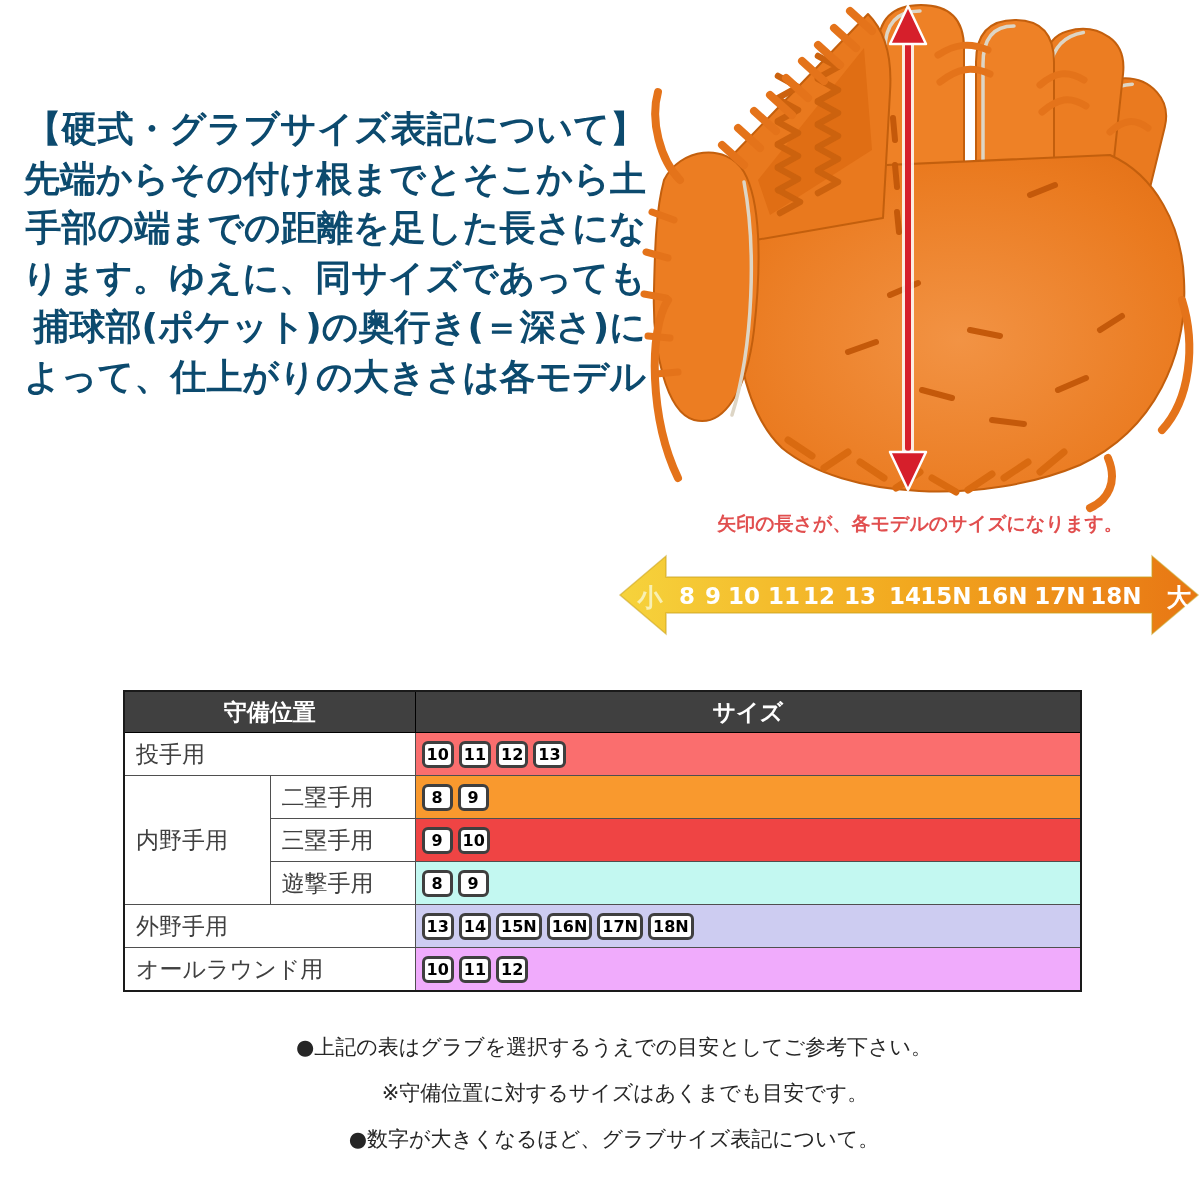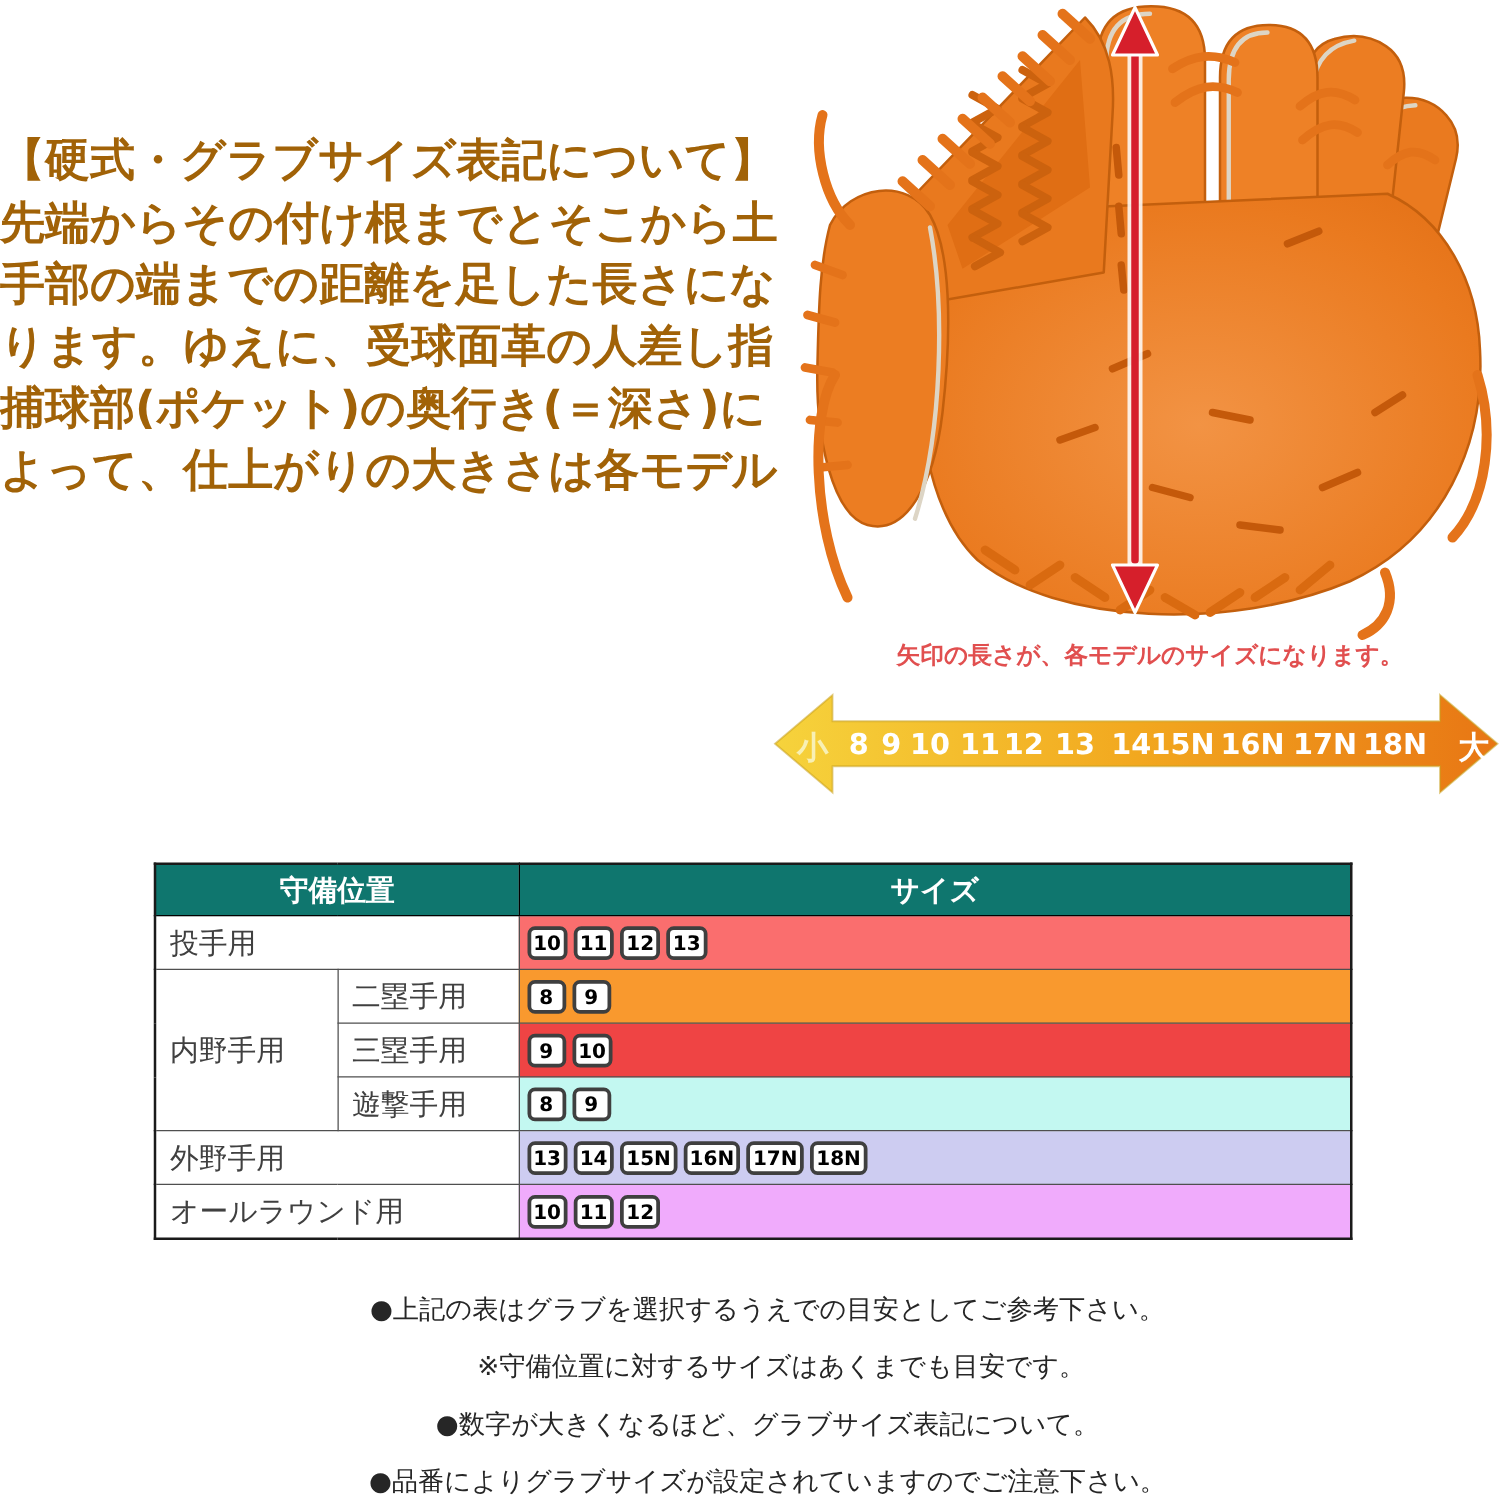--- a/index.html
+++ b/index.html
@@ -5,22 +5,22 @@
   html,body{margin:0;padding:0;}
   body{
     width:1200px;height:1200px;position:relative;overflow:hidden;
     background:#ffffff;
     font-family:"DejaVu Sans","Liberation Sans",sans-serif;
     color:#111;
   }
   
   .intro{
     position:absolute;left:0;top:104px;width:646px;
-    text-align:left;font-size:36px;font-weight:700;
-    line-height:49.5px;color:#a16207;letter-spacing:0;
+    text-align:right;font-size:36px;font-weight:700;
+    line-height:49.5px;color:#0c4a6e;letter-spacing:0;
   }
   
   .glove{position:absolute;left:640px;top:0;width:560px;height:520px;}
   
   .caption{
     position:absolute;left:640px;top:511px;width:560px;
     text-align:center;font-size:19px;font-weight:700;
   }
   
   .scale{position:absolute;left:618px;top:552px;width:582px;height:88px;}
@@ -37,21 +37,21 @@
   
   .size-table{
     position:absolute;left:123px;top:690px;
     border-collapse:collapse;table-layout:fixed;
     border:2px solid #1a1a1a;
   }
   .size-table col.c1{width:146px}
   .size-table col.c2{width:145px}
   .size-table col.c3{width:666px}
   .size-table th{
-    background:#0f766e;color:#fff;font-size:23px;font-weight:700;
+    background:#404040;color:#fff;font-size:23px;font-weight:700;
     height:40px;border:1px solid #000;text-align:center;padding:0;
   }
   .size-table td{
     border:1px solid #4f4f4f;height:42px;padding:0;background:#fff;
     vertical-align:middle;
   }
   .size-table td.label{
     font-size:23px;color:#404040;padding-left:11px;text-align:left;
     white-space:nowrap;
   }
@@ -67,21 +67,21 @@
   .note{line-height:27px;margin-bottom:19px;white-space:nowrap;text-align:center;}
   .note.indent{padding-left:22px;}
 </style>
 </head>
 <body>
 
 <div class="intro">
     <div class="intro-line">【硬式・グラブサイズ表記について】</div>
     <div class="intro-line">先端からその付け根までとそこから土</div>
     <div class="intro-line">手部の端までの距離を足した長さにな</div>
-    <div class="intro-line">ります。ゆえに、受球面革の人差し指</div>
+    <div class="intro-line">ります。ゆえに、同サイズであっても</div>
     <div class="intro-line">捕球部(ポケット)の奥行き(＝深さ)に</div>
     <div class="intro-line">よって、仕上がりの大きさは各モデル</div>
   </div>
 
 <div class="glove">
   <svg viewBox="0 0 560 520" width="560" height="520">
     <defs>
       <radialGradient id="palmGrad" cx="0.5" cy="0.55" r="0.8">
         <stop offset="0" stop-color="#f29344"></stop>
         <stop offset="0.65" stop-color="#ea7a1f"></stop>
@@ -273,14 +273,13 @@
       <td colspan="2" class="label">オールラウンド用</td>
       <td class="sizes" style="background-color: #f0abfc;"><span class="badge">10</span><span class="badge">11</span><span class="badge">12</span></td>
     </tr>
   </tbody>
 </table>
 
 <div class="notes">
   <div class="note">●上記の表はグラブを選択するうえでの目安としてご参考下さい。</div>
   <div class="note indent">※守備位置に対するサイズはあくまでも目安です。</div>
   <div class="note">●数字が大きくなるほど、グラブサイズ表記について。</div>
-  <div class="note">●品番によりグラブサイズが設定されていますのでご注意下さい。</div>
 </div>
 
 </body></html>

